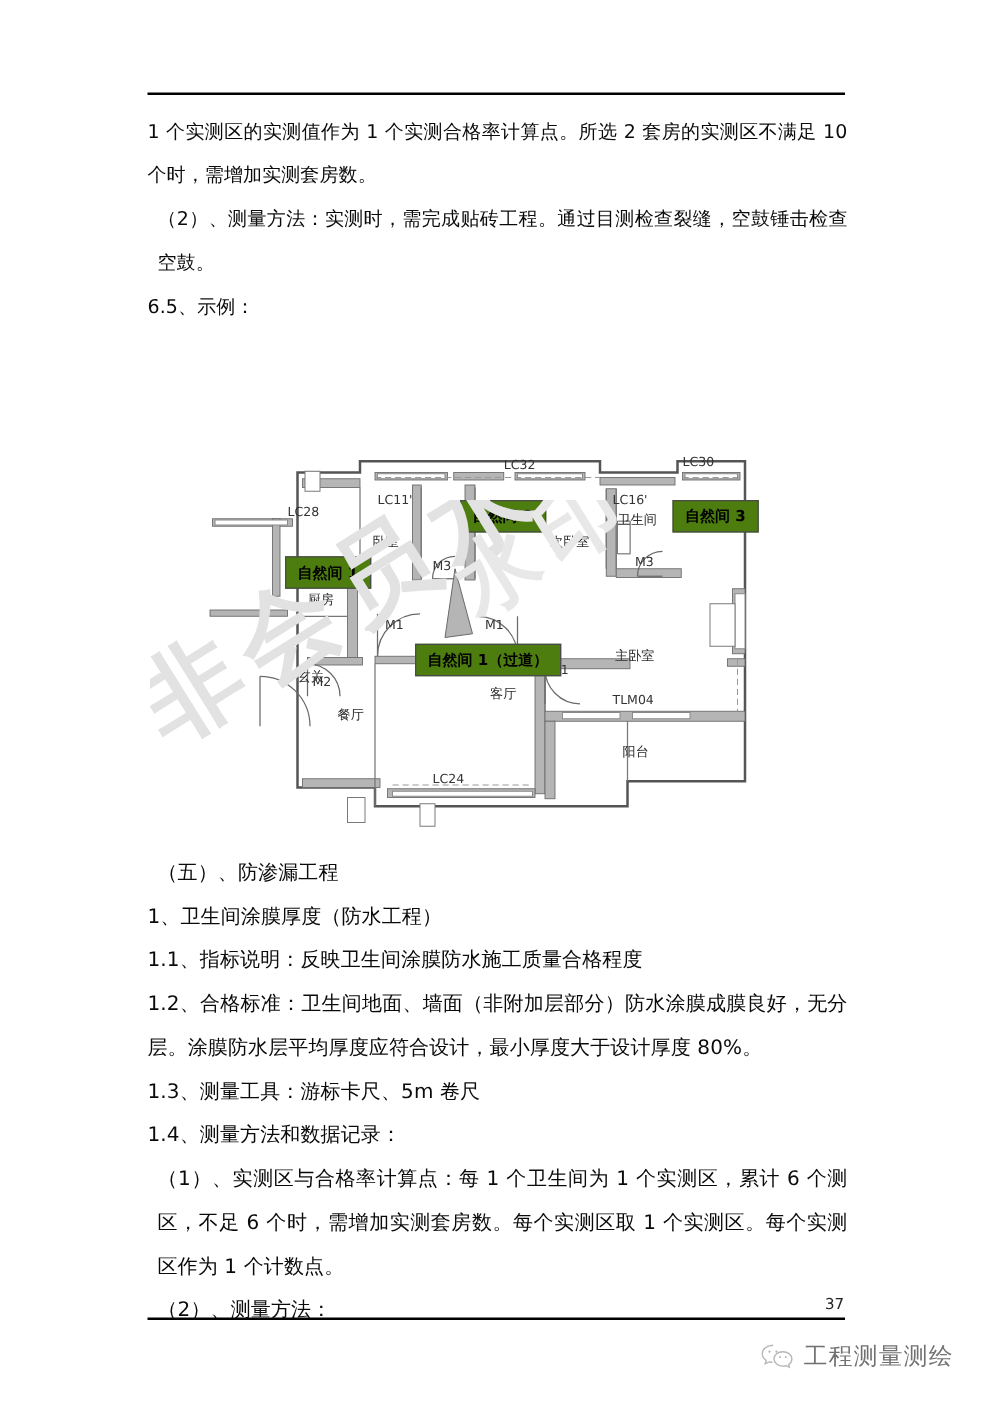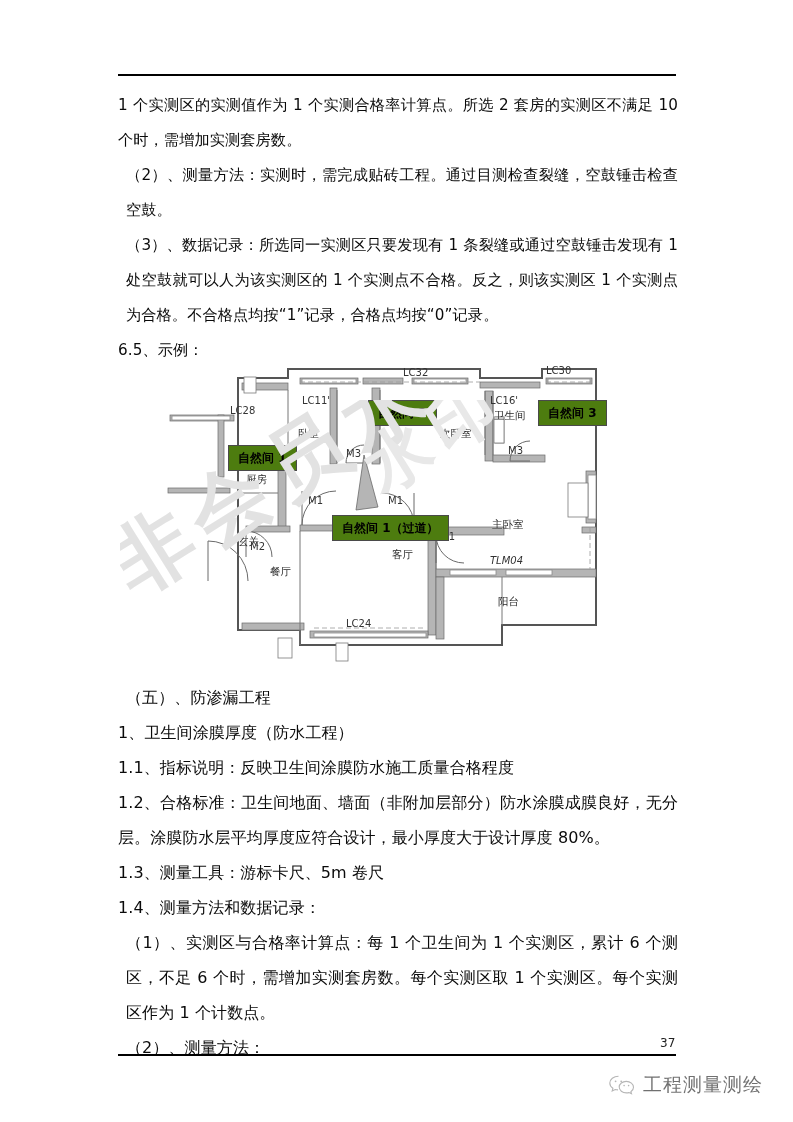--- a/index.html
+++ b/index.html
@@ -162,21 +162,20 @@
 </head>
 <body>
 
 <div class="page">
 
   <div class="rule-top"></div>
 
   <div class="body-text">
     <p>1 个实测区的实测值作为 1 个实测合格率计算点。所选 2 套房的实测区不满足 10 个时，需增加实测套房数。</p>
     <p class="p-indent">（2）、测量方法：实测时，需完成贴砖工程。通过目测检查裂缝，空鼓锤击检查空鼓。</p>
-    <p class="p-indent">（3）、数据记录：所选同一实测区只要发现有 1 条裂缝或通过空鼓锤击发现有 1 处空鼓就可以人为该实测区的 1 个实测点不合格。反之，则该实测区 1 个实测点为合格。不合格点均按“1”记录，合格点均按“0”记录。</p>
     <p>6.5、示例：</p>
   </div>
 
   <div class="plan">
 
     <svg width="500" height="320" viewBox="0 0 500 320">
       <g stroke="#6f6f6f" fill="none" stroke-width="1">
 
         <path d="M88 138 L88 23 L138 23 L138 14 L330 14 L330 23 L392 23 L392 14 L446 14 L446 270 L352 270 L352 290 L150 290 L150 275 L88 275 Z" stroke="#555" stroke-width="2" fill="#ffffff"></path>
 
@@ -284,21 +283,21 @@
         </g>
       </g>
     </svg>
 
     <div class="plan-label code" style="left:80px; top:50px;">LC28</div>
     <div class="plan-label code" style="left:152px; top:40px;">LC11'</div>
     <div class="plan-label code" style="left:253px; top:12px;">LC32</div>
     <div class="plan-label code" style="left:340px; top:40px;">LC16'</div>
     <div class="plan-label code" style="left:396px; top:10px;">LC30</div>
     <div class="plan-label code" style="left:196px; top:263px;">LC24</div>
-    <div class="plan-label code" style="left:340px; top:200px;font-style:italic;">TLM04</div>
+    <div class="plan-label code" style="left:340px; top:200px;">TLM04</div>
 
     <div class="plan-label" style="left:148px; top:72px;">卧室</div>
     <div class="plan-label" style="left:290px; top:72px;">次卧室</div>
     <div class="plan-label" style="left:342px; top:163px;">主卧室</div>
     <div class="plan-label" style="left:96px;  top:118px;text-align:right;">厨房</div>
     <div class="plan-label" style="left:88px;  top:180px;">玄关</div>
     <div class="plan-label" style="left:120px; top:210px;">餐厅</div>
     <div class="plan-label" style="left:242px; top:193px;">客厅</div>
     <div class="plan-label" style="left:348px; top:240px;">阳台</div>
     <div class="plan-label" style="left:344px; top:54px;">卫生间</div>

